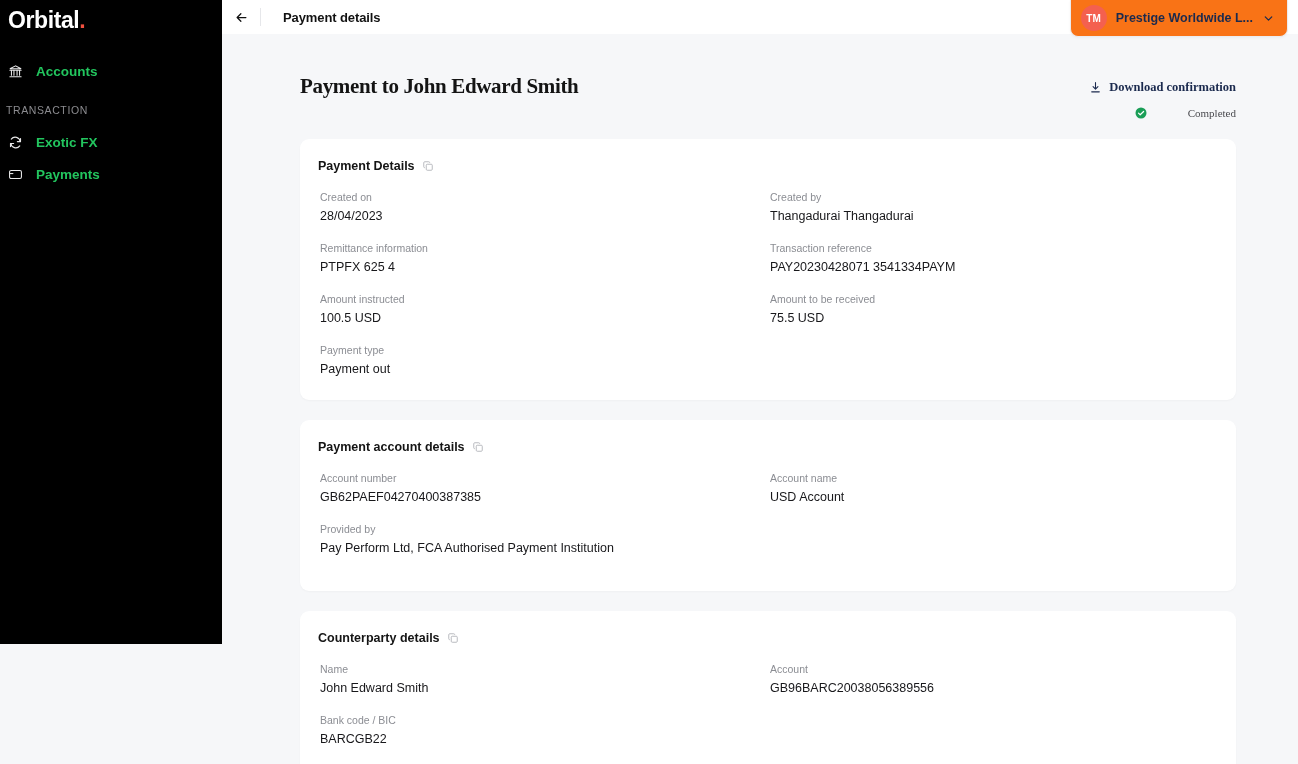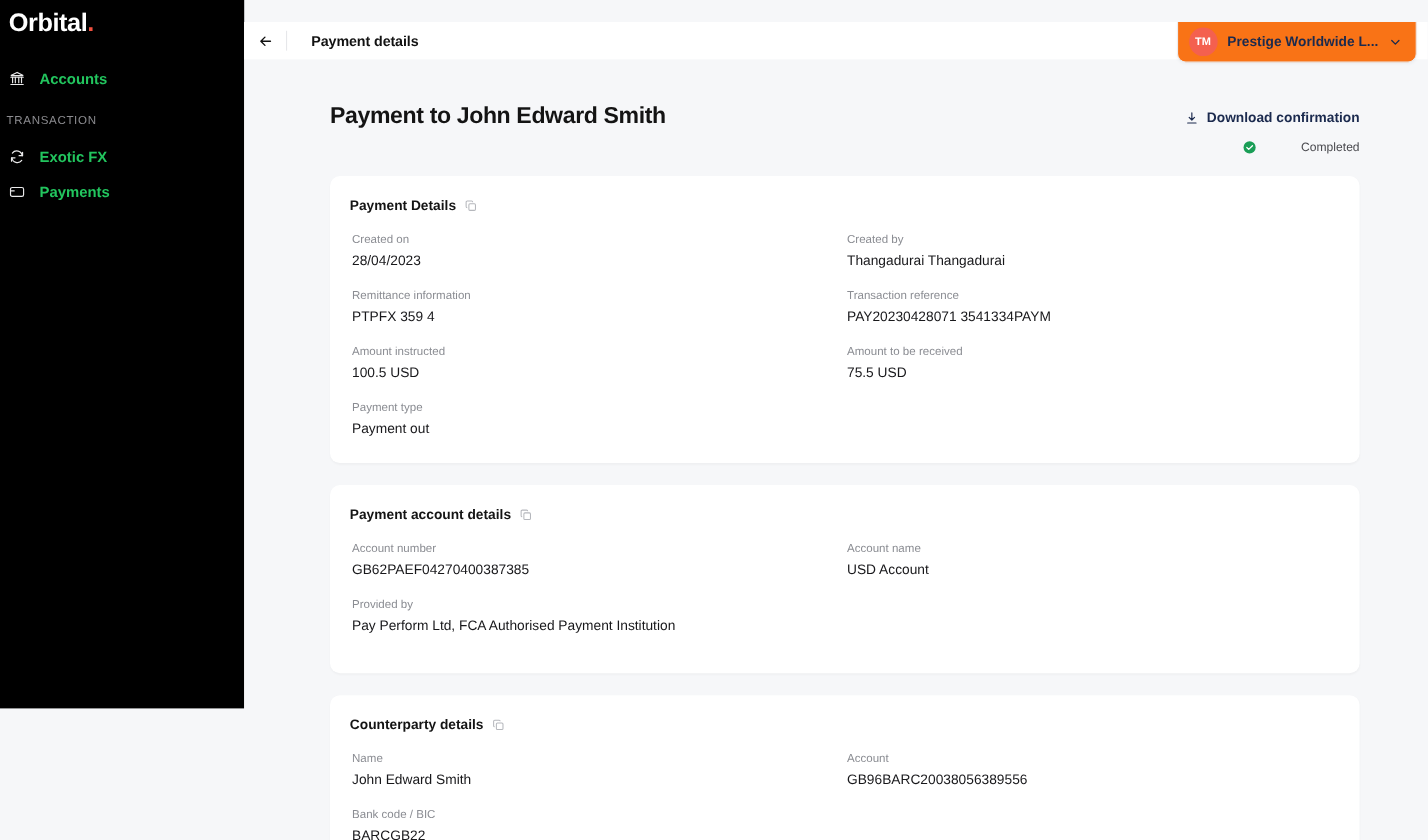--- a/index.html
+++ b/index.html
@@ -41,21 +41,21 @@
   .nav-accounts { margin-top: 18px; }
   .nav-section-label {
     font-size: 10.5px; letter-spacing: 0.6px;
     color: #8c8c90; padding-left: 6px;
     margin-top: 17px; margin-bottom: 10px;
   }
   .nav-payments { margin-bottom: 5px; }
   .nav-exotic { margin-top: 5px; }
 
   
-  .main { flex: 1; height: 628px; position: relative; background: #f6f7f9; margin-top: 20px; }
+  .main { flex: 1; height: 628px; position: relative; background: #f6f7f9; }
 
   .topbar {
     height: 34px; background: #ffffff;
     display: flex; align-items: center;
     position: relative;
   }
   .back-btn {
     width: 38px; height: 34px;
     display: flex; align-items: center; justify-content: center;
     cursor: pointer;
@@ -83,20 +83,21 @@
     display: flex; align-items: center; justify-content: center;
     letter-spacing: 0.2px;
   }
   .account-name { font-size: 12.5px; font-weight: bold; color: #1b2a4e; }
 
   
   .page { padding: 0 62px 0 78px; }
   .page-head {
     display: flex; align-items: flex-start; justify-content: space-between;
     padding-top: 40px;
+    font-family: Liberation Serif, serif;
   }
   .page-title { font-size: 21px; font-weight: bold; color: #141414; letter-spacing: -0.35px; }
   .head-right { text-align: right; padding-top: 6px; }
   .download-link {
     display: inline-flex; align-items: center; gap: 7px;
     color: #1b2a4e; font-size: 12.5px; font-weight: bold;
     cursor: pointer;
   }
   .status-row {
     display: flex; align-items: center; justify-content: flex-end;
@@ -239,21 +240,21 @@
           <div class="field">
             <div class="field-label">Created on</div>
             <div class="field-value">28/04/2023</div>
           </div>
           <div class="field">
             <div class="field-label">Created by</div>
             <div class="field-value">Thangadurai Thangadurai</div>
           </div>
           <div class="field">
             <div class="field-label">Remittance information</div>
-            <div class="field-value">PTPFX 359 4</div>
+            <div class="field-value">PTPFX 625 4</div>
           </div>
           <div class="field">
             <div class="field-label">Transaction reference</div>
             <div class="field-value">PAY20230428071 3541334PAYM</div>
           </div>
           <div class="field">
             <div class="field-label">Amount instructed</div>
             <div class="field-value">100.5 USD</div>
           </div>
           <div class="field">

